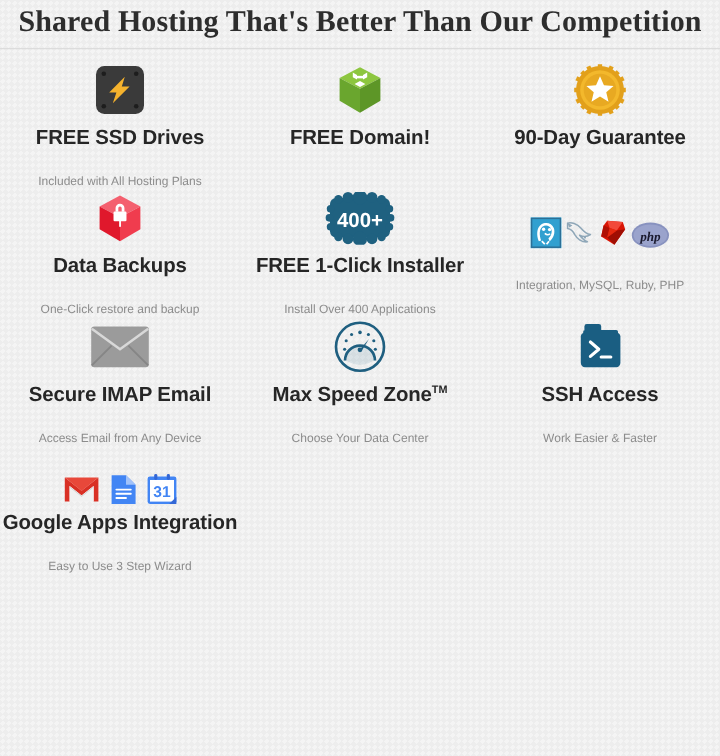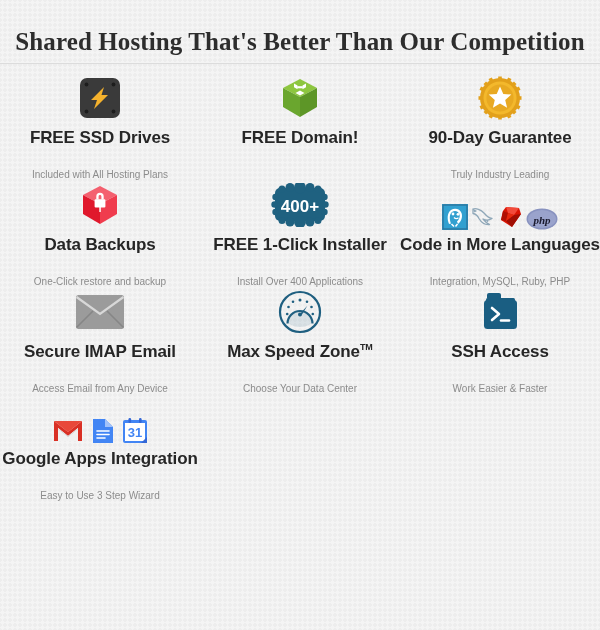--- a/index.html
+++ b/index.html
@@ -23,21 +23,21 @@
 
   .page {
     position: relative;
     width: 600px;
     height: 630px;
     box-sizing: border-box;
   }
 
   
   .header {
-    padding-top: 26px;
+    padding-top: 3px;
     padding-bottom: 6px;
     text-align: center;
     border-bottom: 1px solid #dcdcdc;
     background: transparent;
   }
   .header h1 {
     margin: 0;
     font-family: "Liberation Serif", "DejaVu Serif", serif;
     font-size: 25px;
     font-weight: bold;
@@ -160,21 +160,20 @@
             <line x1="38.6" y1="30.8" x2="42.7" y2="32.8"></line>
             <line x1="3.3" y1="32.8" x2="7.4" y2="30.8"></line>
             <line x1="38.6" y1="15.2" x2="42.7" y2="13.2"></line>
           </g>
           <circle cx="23" cy="23" r="16.5" fill="#f3b82c"></circle>
           <circle cx="23" cy="23" r="13.6" fill="#e8a922"></circle>
           <polygon points="23,11.5 26.3,19 34.3,19.6 28.2,24.9 30.1,32.8 23,28.5 15.9,32.8 17.8,24.9 11.7,19.6 19.7,19" fill="#ffffff"></polygon>
         </svg>
       </div>
       <div class="f-title">90-Day Guarantee</div>
-      <div class="f-sub">Truly Industry Leading</div>
     </div>
 
     <div class="feature">
       <div class="icon-wrap">
         <svg width="46" height="46" viewBox="0 0 46 46" aria-hidden="true">
           <polygon points="23,4 40,13 23,22 6,13" fill="#f4606f"></polygon>
           <polygon points="6,13 23,22 23,42 6,32" fill="#e0182c"></polygon>
           <polygon points="40,13 23,22 23,42 40,32" fill="#f03c4e"></polygon>
           <path d="M19.3,17.5 v-3.1 a3.7,3.7 0 0 1 7.4,0 v3.1 h-2.3 v-3.1 a1.4,1.4 0 0 0 -2.8,0 v3.1 z" fill="#ffffff"></path>
           <rect x="17.6" y="17.2" width="10.8" height="8.2" rx="1" ry="1" fill="#ffffff"></rect>
@@ -240,21 +239,20 @@
           <polygon points="16,11 23,10 14,23 8,17" fill="#a00e03"></polygon>
           <polygon points="10,9 16,11 8,17" fill="#e6290f"></polygon>
         </svg>
 
         <svg width="32" height="22" viewBox="0 0 32 22" aria-hidden="true">
           <ellipse cx="16" cy="11" rx="15.5" ry="10.5" fill="#8892bf"></ellipse>
           <ellipse cx="16" cy="11" rx="14" ry="9" fill="#9aa3cc"></ellipse>
           <text x="16" y="15.5" text-anchor="middle" font-family="Liberation Serif, serif" font-size="11" font-style="italic" font-weight="bold" fill="#1a1a2e">php</text>
         </svg>
       </div>
-      <div class="f-title">Code in More Languages</div>
       <div class="f-sub">Integration, MySQL, Ruby, PHP</div>
     </div>
 
     <div class="feature">
       <div class="icon-wrap">
         <svg width="50" height="36" viewBox="0 0 50 36" aria-hidden="true">
           <rect x="1" y="1" width="48" height="34" rx="2.5" ry="2.5" fill="#9b9b9b"></rect>
           <path d="M1.5,3 L25,20 L48.5,3" fill="none" stroke="#d8d8d8" stroke-width="2.2"></path>
           <path d="M1.5,33.5 L18,17 M48.5,33.5 L32,17" fill="none" stroke="#868686" stroke-width="1.6"></path>
         </svg>

